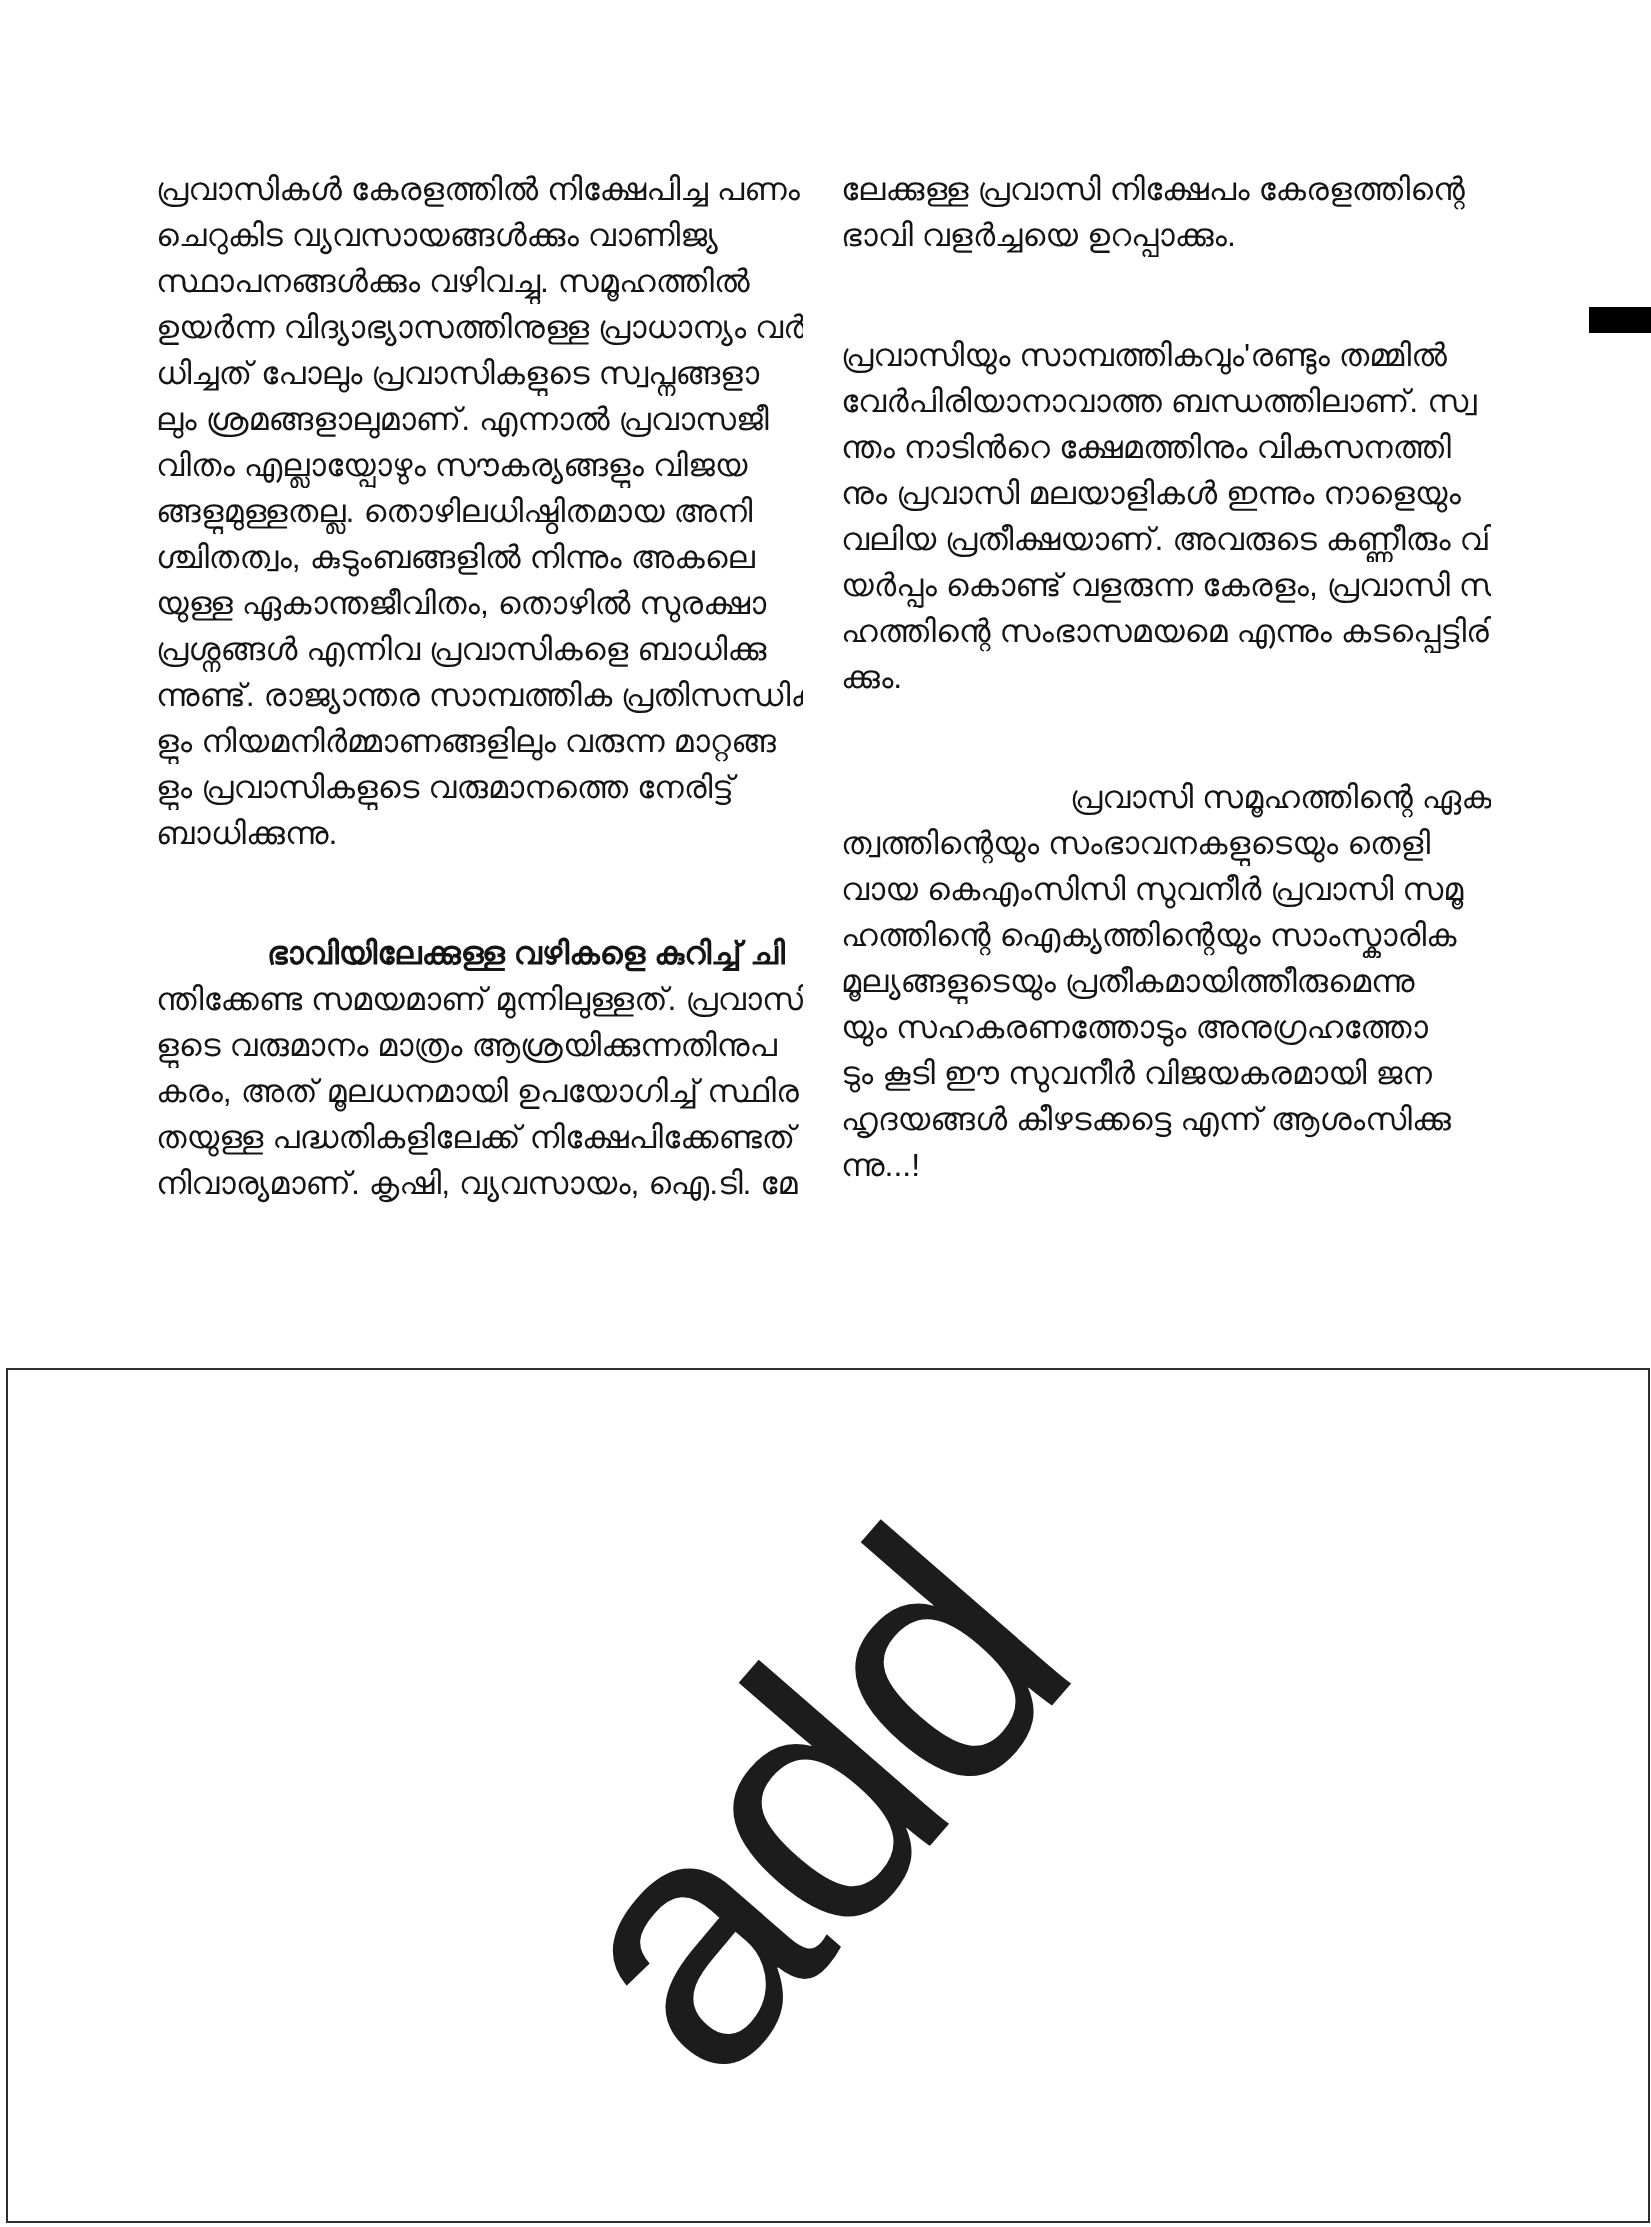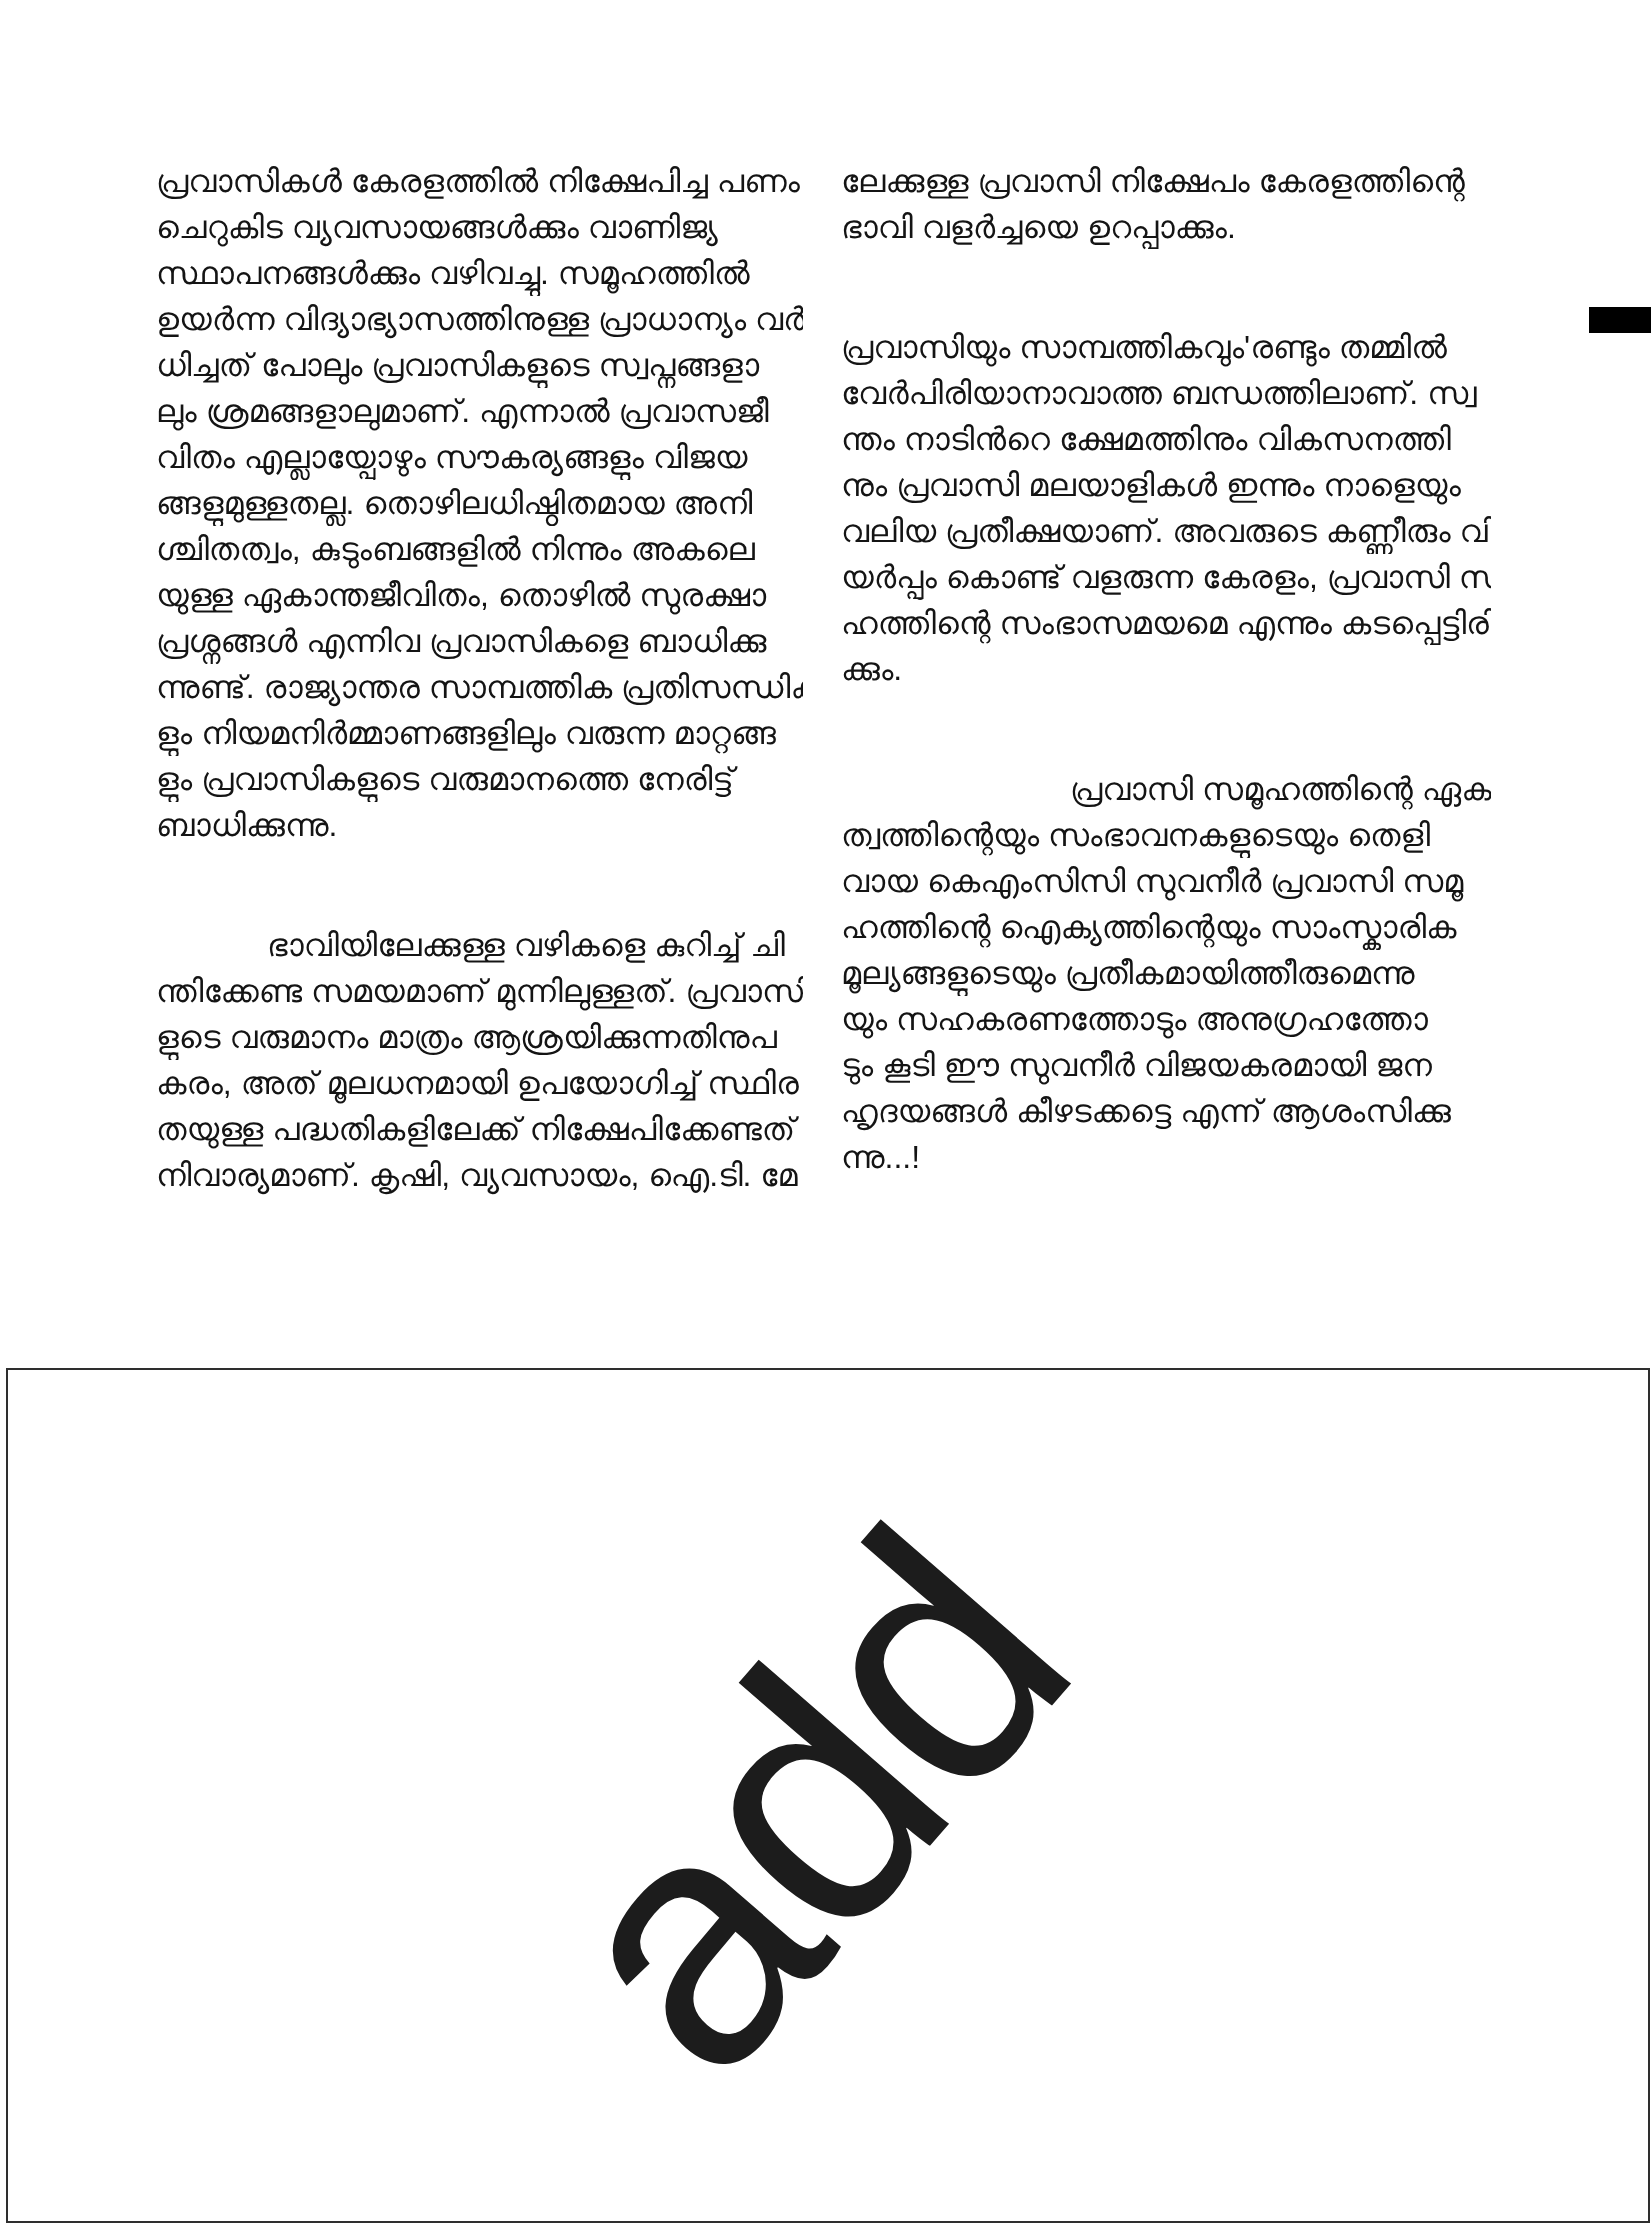--- a/index.html
+++ b/index.html
@@ -7,21 +7,21 @@
     width: 1652px;
     height: 2227px;
     position: relative;
     background: #ffffff;
     overflow: hidden;
     font-family: "Liberation Sans", sans-serif;
     color: #141414;
   }
   .column {
     position: absolute;
-    top: 158px;
+    top: 166px;
   }
   #col-left  { left: 156px; width: 647px; }
   #col-right { left: 841px; width: 650px; }
   .para { margin: 0; }
   .para + .para { margin-top: 74px; }
   .line {
     height: 46px;
     line-height: 46px;
     font-size: 32px;
     letter-spacing: 0;
@@ -76,21 +76,21 @@
       <div class="line">ങ്ങളുമുള്ളതല്ല. തൊഴിലധിഷ്ഠിതമായ അനി</div>
       <div class="line">ശ്ചിതത്വം, കുടുംബങ്ങളിൽ നിന്നും അകലെ</div>
       <div class="line">യുള്ള ഏകാന്തജീവിതം, തൊഴിൽ സുരക്ഷാ</div>
       <div class="line">പ്രശ്നങ്ങൾ എന്നിവ പ്രവാസികളെ ബാധിക്കു</div>
       <div class="line">ന്നുണ്ട്. രാജ്യാന്തര സാമ്പത്തിക പ്രതിസന്ധിക</div>
       <div class="line">ളും നിയമനിർമ്മാണങ്ങളിലും വരുന്ന മാറ്റങ്ങ</div>
       <div class="line">ളും പ്രവാസികളുടെ വരുമാനത്തെ നേരിട്ട്</div>
       <div class="line">ബാധിക്കുന്നു.</div>
     </div>
     <div class="para">
-      <div class="line" style="padding-left: 111px;">ഭാവിയിലേക്കുള്ള വഴികളെ കുറിച്ച് ചി</div>
+      <div class="line" style="padding-left: 111px; font-weight: bold;">ഭാവിയിലേക്കുള്ള വഴികളെ കുറിച്ച് ചി</div>
       <div class="line">ന്തിക്കേണ്ട സമയമാണ് മുന്നിലുള്ളത്. പ്രവാസിക</div>
       <div class="line">ളുടെ വരുമാനം മാത്രം ആശ്രയിക്കുന്നതിനുപ</div>
       <div class="line">കരം, അത് മൂലധനമായി ഉപയോഗിച്ച് സ്ഥിര</div>
       <div class="line">തയുള്ള പദ്ധതികളിലേക്ക് നിക്ഷേപിക്കേണ്ടത് അ</div>
       <div class="line">നിവാര്യമാണ്. കൃഷി, വ്യവസായം, ഐ.ടി. മേ</div>
     </div>
   </div>
 
 <div id="col-right" class="column">
     <div class="para">

